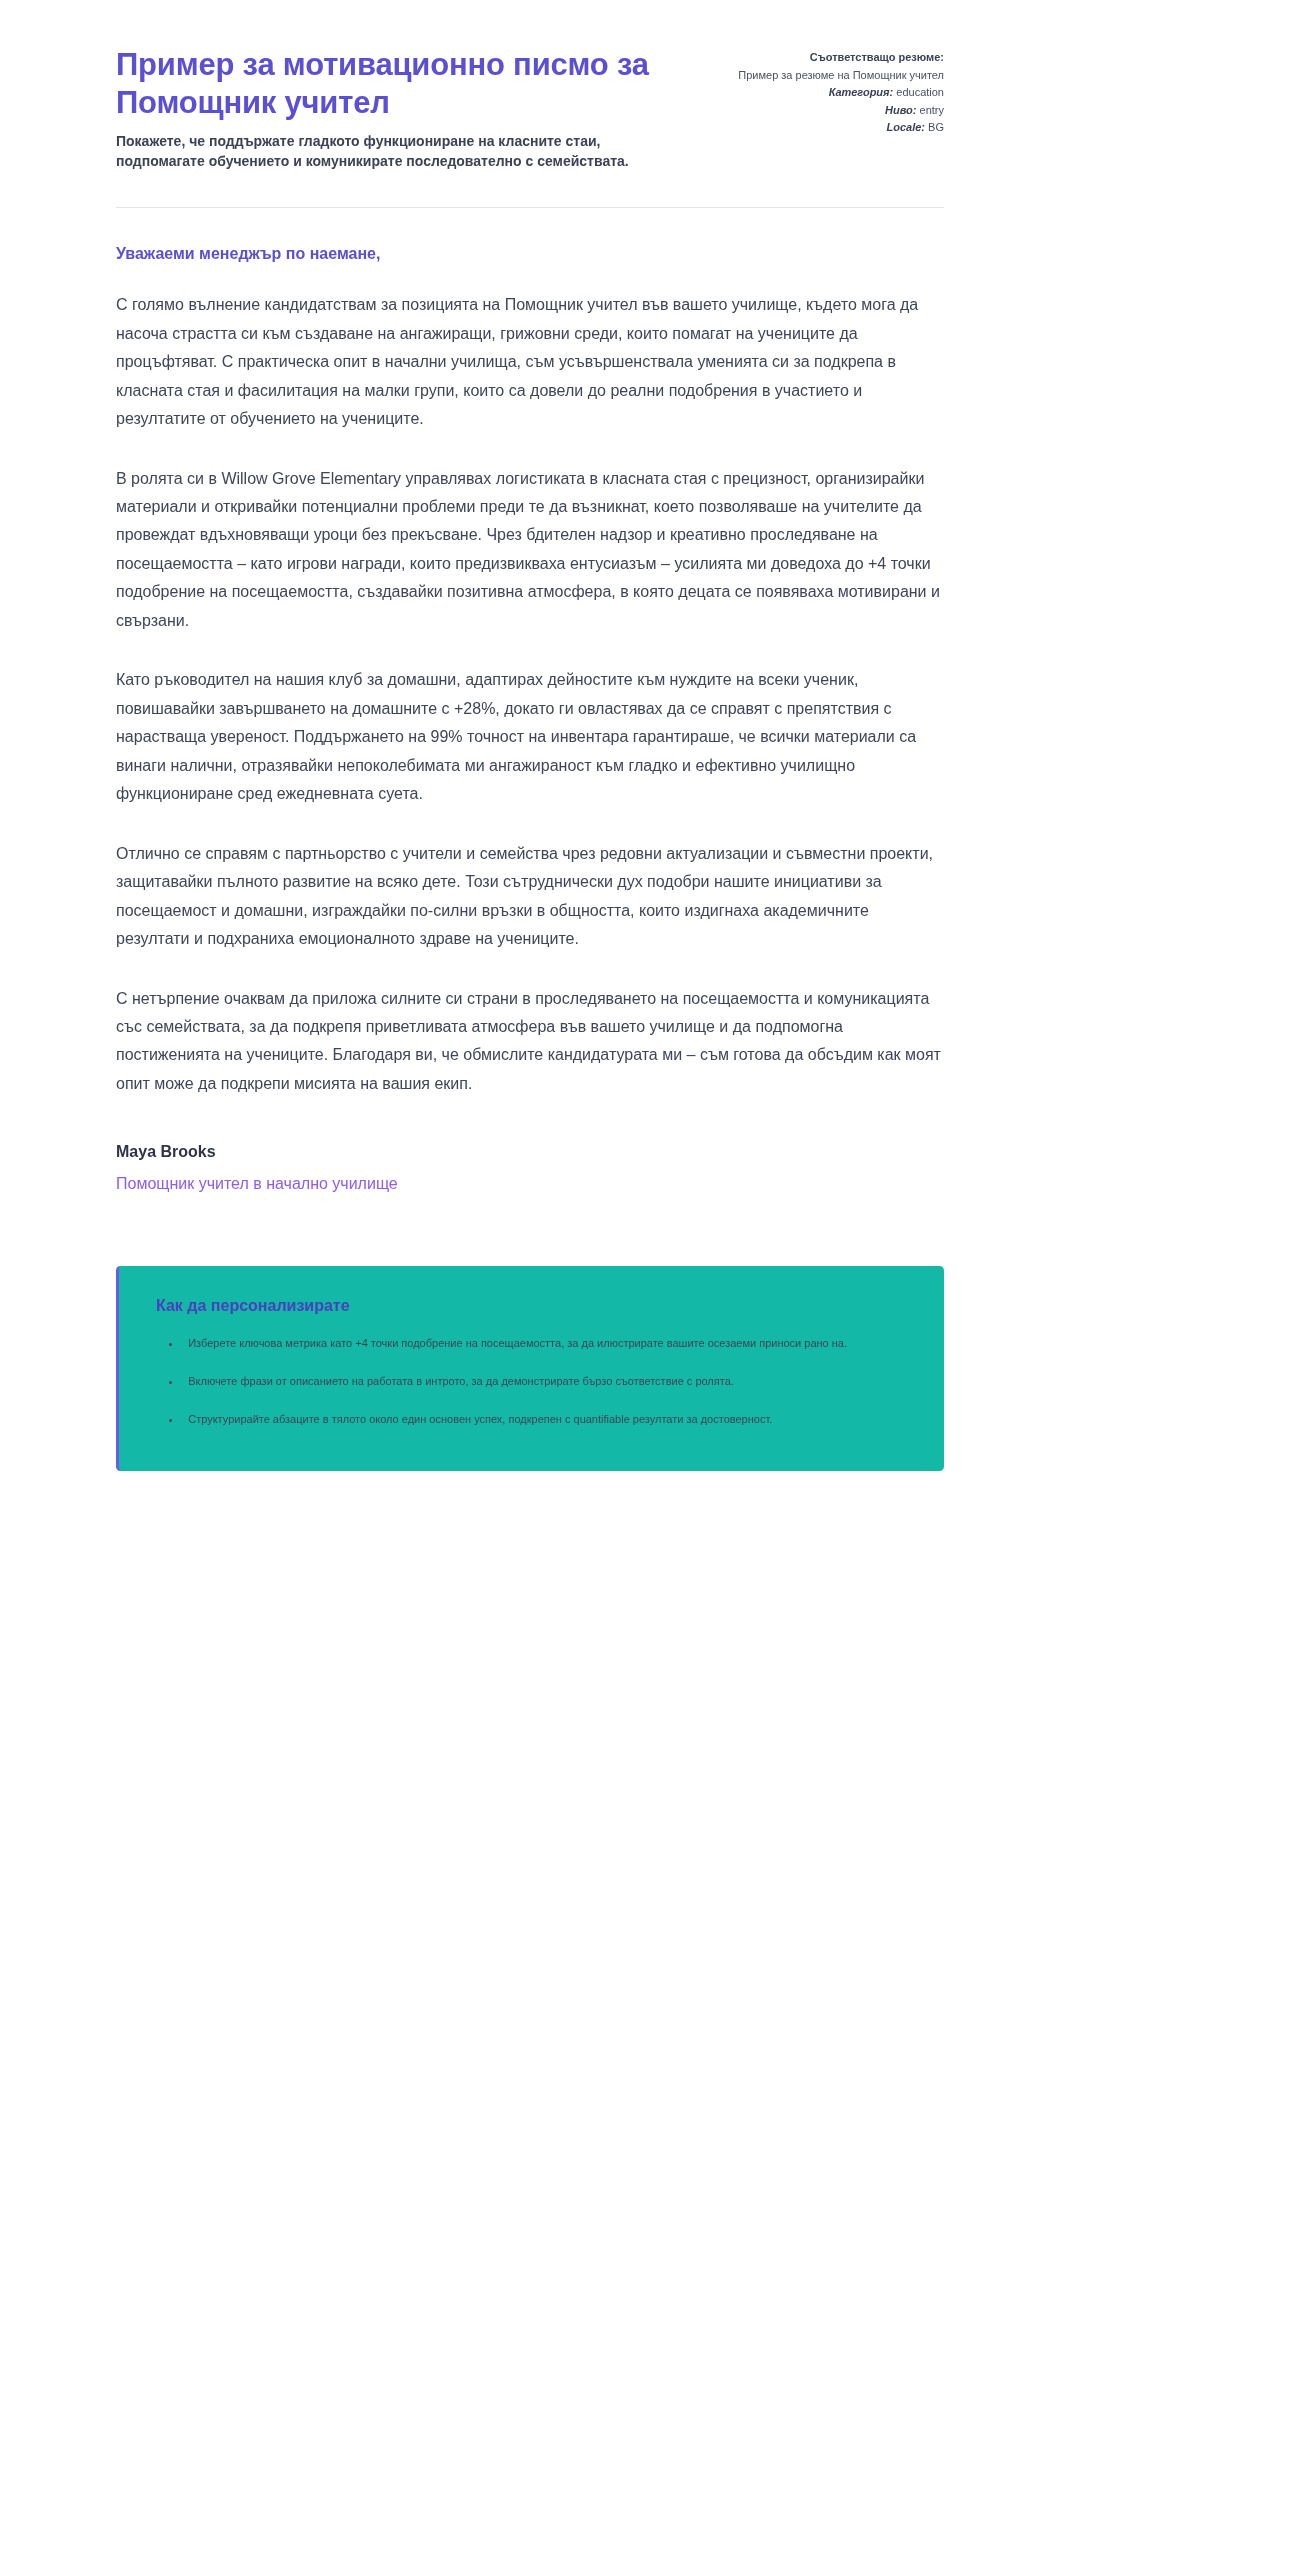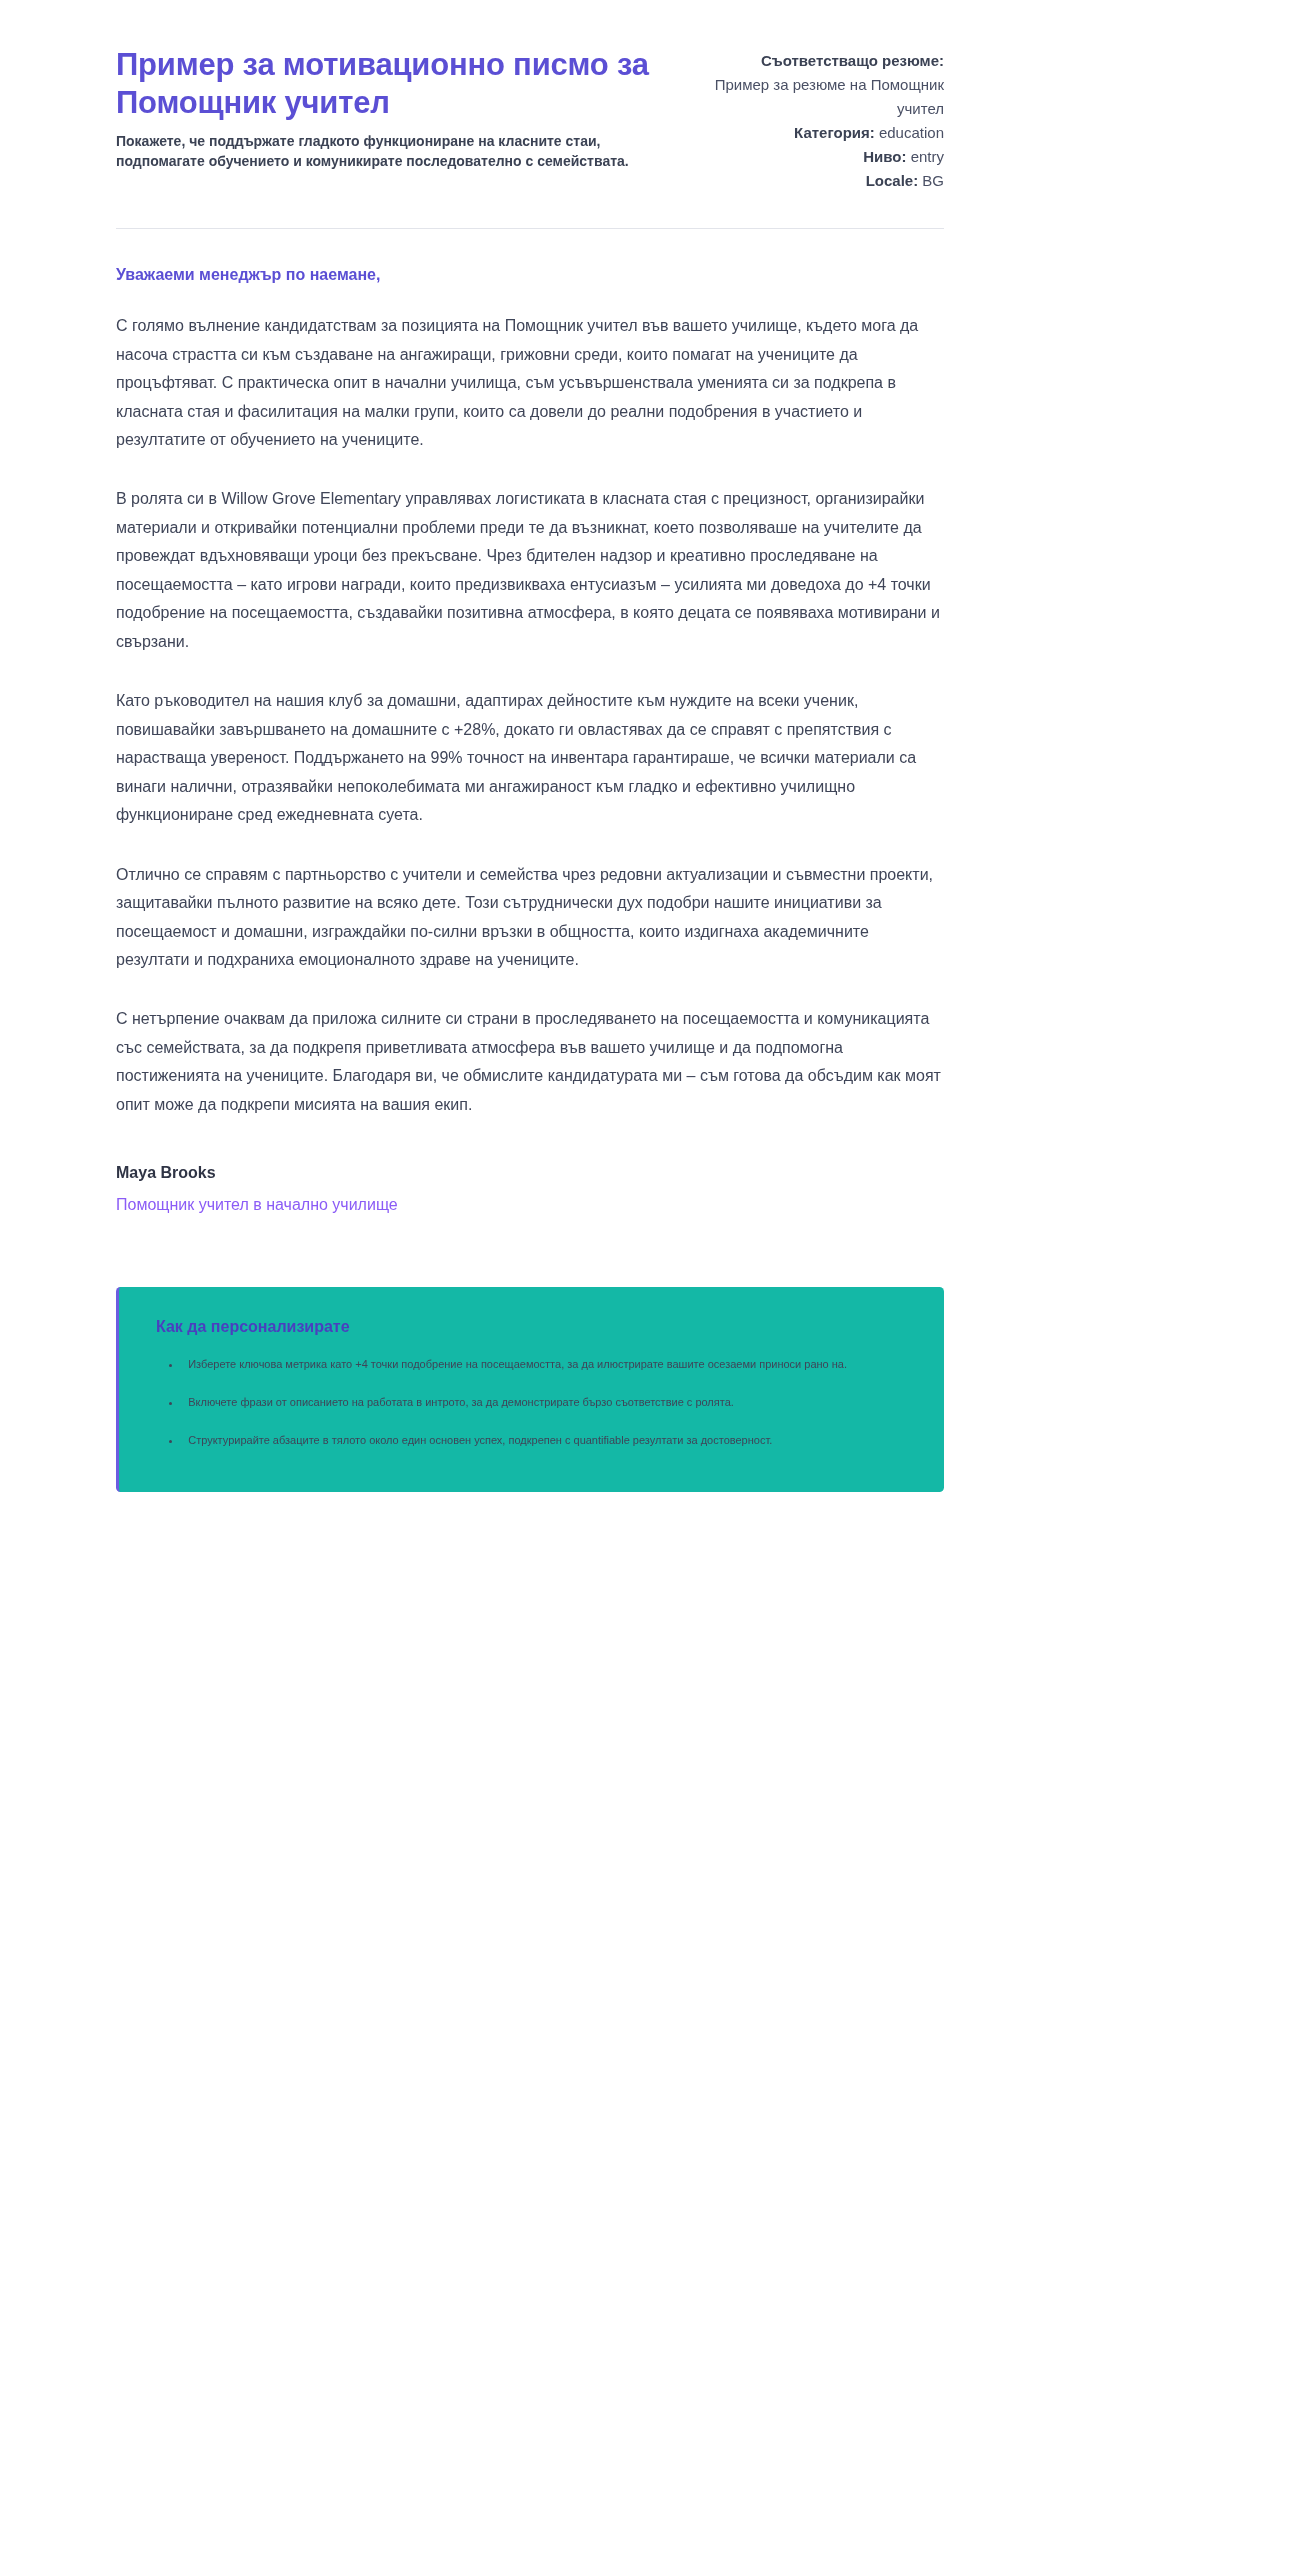--- a/index.html
+++ b/index.html
@@ -39,33 +39,34 @@
   }
   .doc-subtitle {
     font-size: 14px;
     line-height: 1.42;
     font-weight: bold;
     color: #3b4254;
     margin: 0;
   }
   .meta {
     text-align: right;
-    font-size: 15px;
+    font-size: 11px;
     line-height: 1.6;
     color: #4a5065;
     padding-top: 3.1px;
     min-width: 255px;
   }
   .meta-head {
     font-weight: bold;
     color: #3b4254;
   }
   .meta-line .lbl {
     font-weight: bold;
     color: #3b4254;
+    font-style: italic;
   }
   .divider {
     border: 0;
     border-top: 0.8px solid #e2e4ea;
     margin: 35px 0 37px 0;
   }
 
   
   .salutation {
     color: #5b4fd4;

